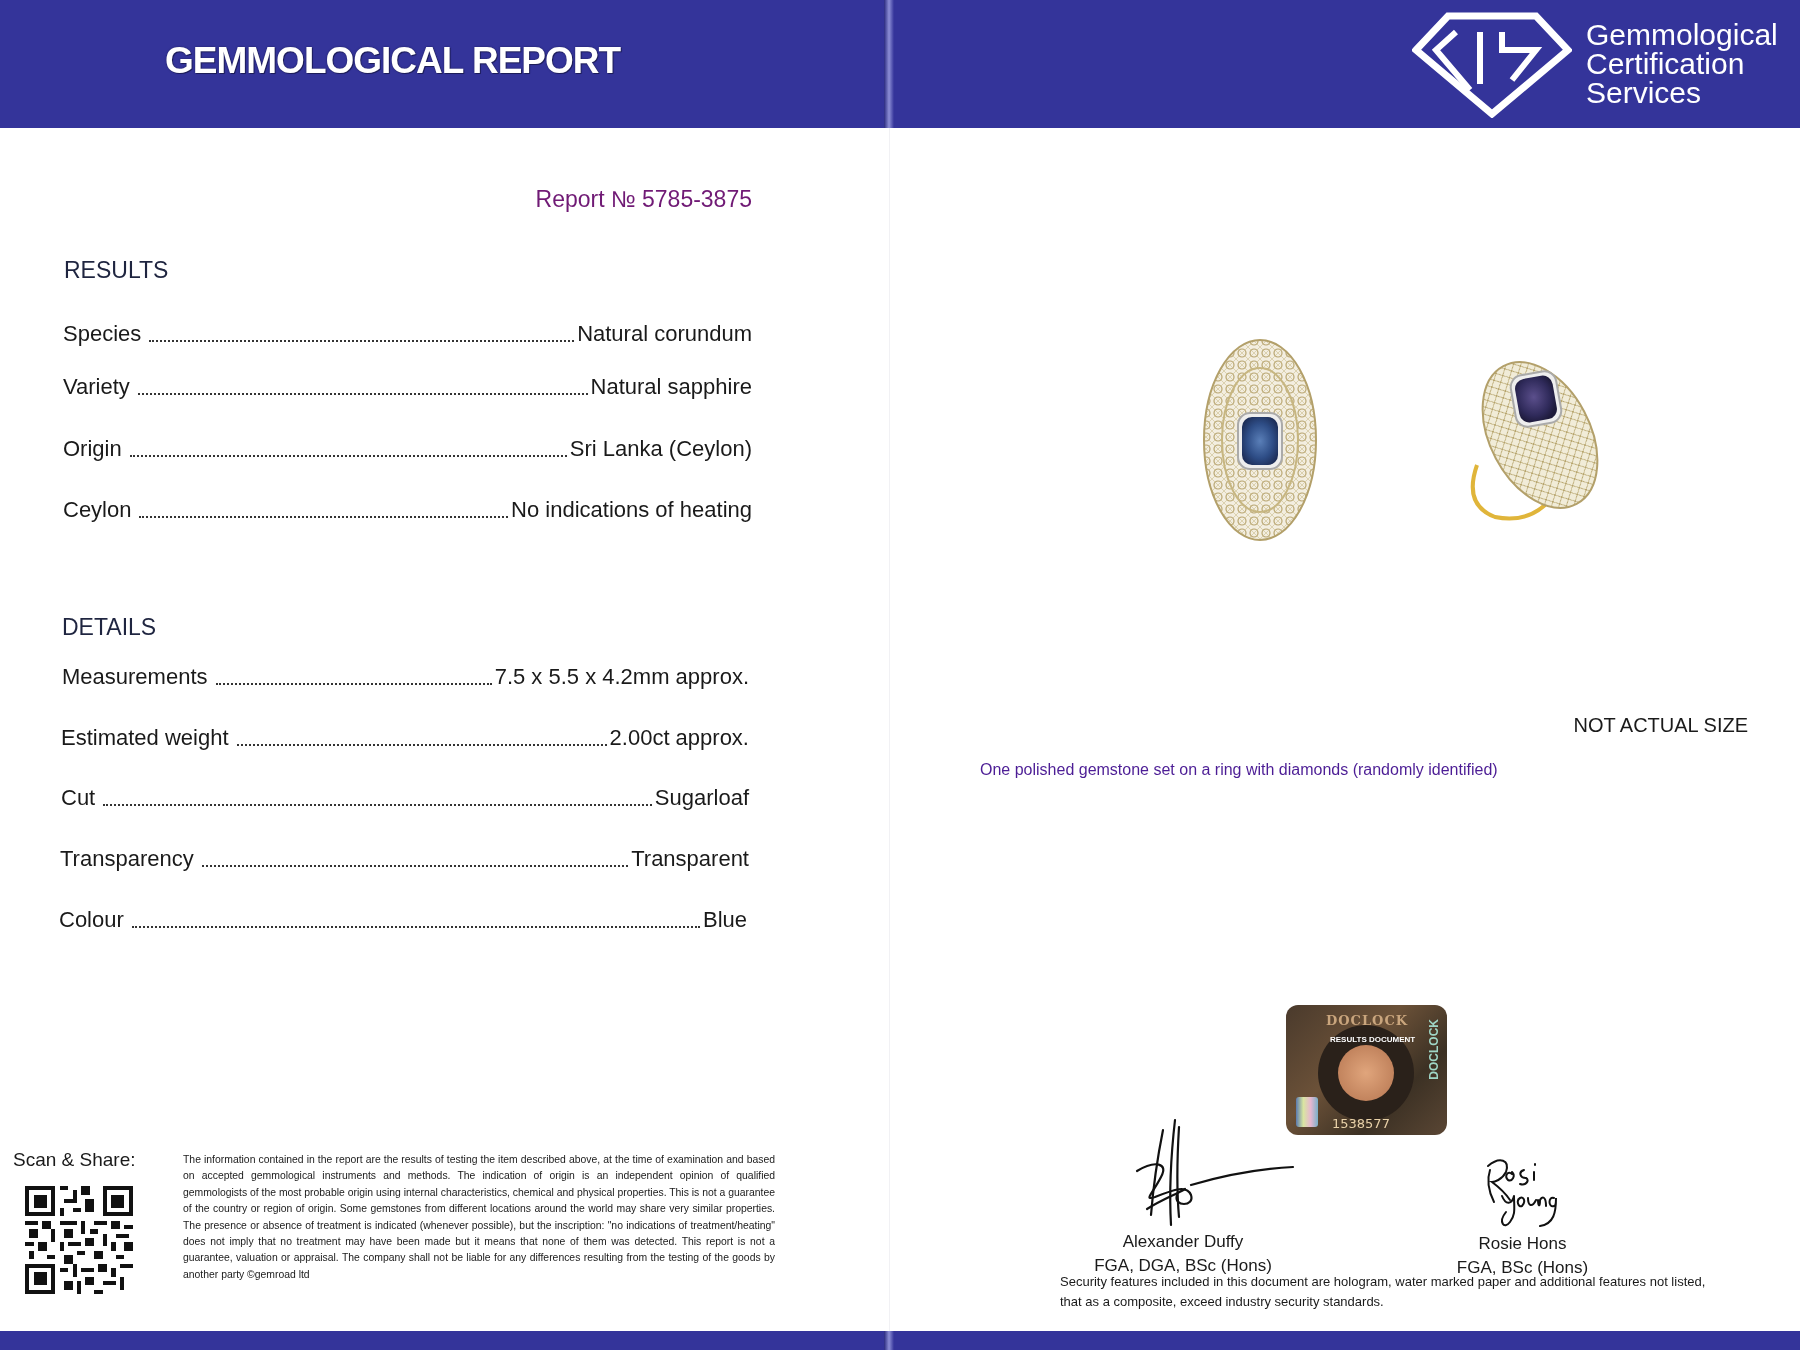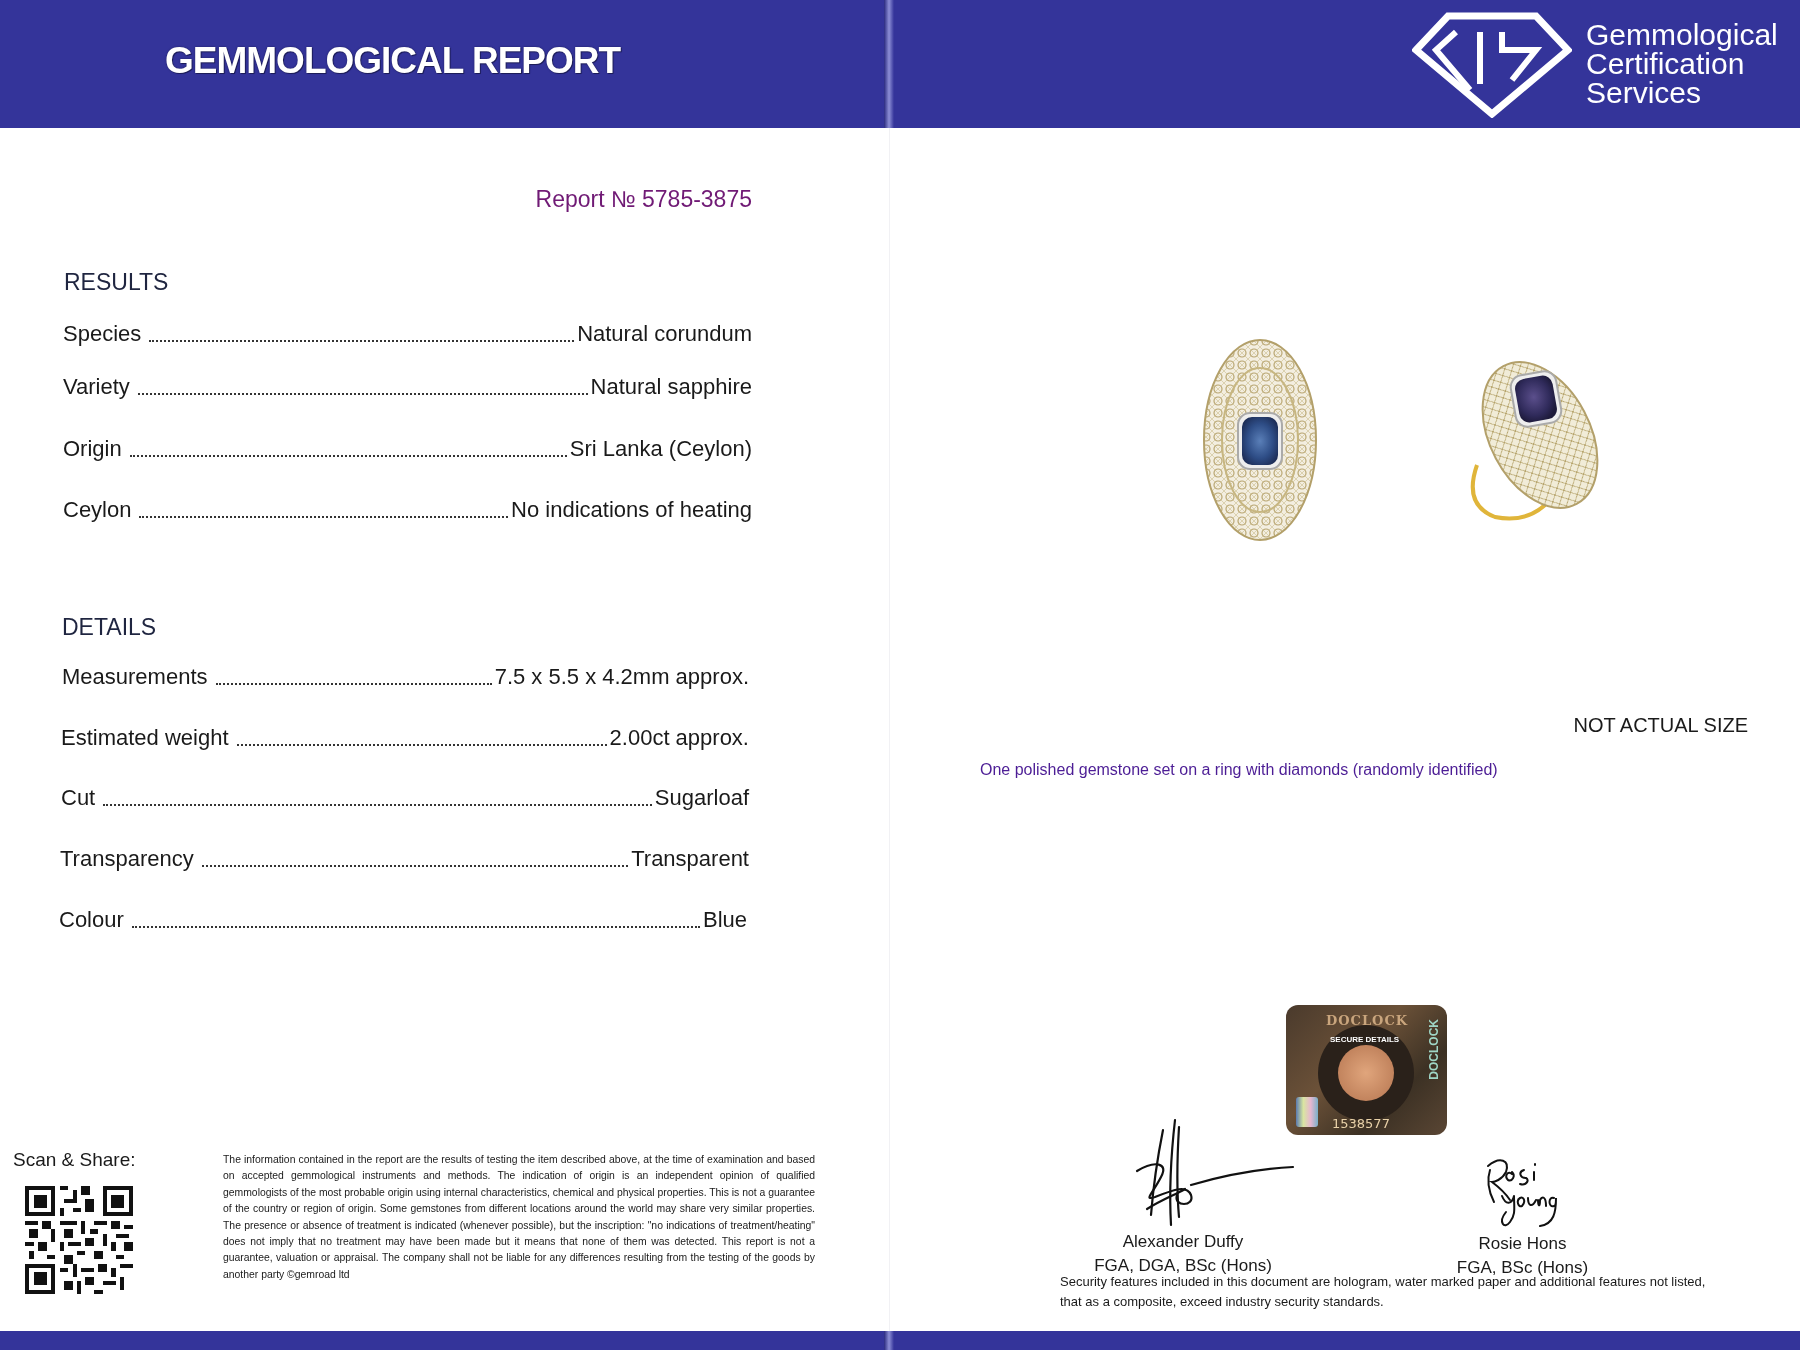--- a/index.html
+++ b/index.html
@@ -27,21 +27,21 @@
   .holo-brand { position:absolute; left:40px; top:8px; font-size:13px; font-weight:bold; color:#c9a57d; letter-spacing:1px; font-family:"DejaVu Serif", serif; }
   .holo-secure { position:absolute; left:44px; top:30px; font-size:8px; font-weight:bold; color:#ffffff; }
   .holo-side { position:absolute; right:6px; top:14px; writing-mode:vertical-rl; transform:rotate(180deg); font-size:12px; font-weight:bold; color:#9fd6c6; }
   .holo-serial { position:absolute; left:46px; bottom:4px; font-size:13px; color:#e8d1a8; font-family:"DejaVu Sans", sans-serif; }
   .holo-rainbow { position:absolute; left:10px; top:92px; width:22px; height:30px; background:linear-gradient(90deg,#5b7bb0,#d9e6a0,#e6b7d0,#7ab0c8); border-radius:3px; }
   .sig-svg { position:absolute; }
   .signer { position:absolute; text-align:center; font-size:17px; color:#1a1a1a; line-height:24px; }
   .security-note { position:absolute; left:1060px; top:1272px; width:660px; text-align:left; font-size:13px; line-height:20px; color:#1a1a1a; }
   .scan-label { position:absolute; left:13px; top:1149px; font-size:19px; color:#1a1a1a; }
   .qr { position:absolute; left:25px; top:1186px; width:108px; height:108px; }
-  .disclaimer { position:absolute; left:183px; top:1152px; width:592px; font-size:10.4px; line-height:16.4px; text-align:justify; color:#1a1a1a;margin-left:40px; }
+  .disclaimer { position:absolute; left:183px; top:1152px; width:592px; font-size:10.4px; line-height:16.4px; text-align:justify; color:#1a1a1a; }
 </style>
 </head>
 <body>
 
 <div class="bar-top"></div>
 <div class="fold-line"></div>
 <div class="fold-crease"></div>
 <div class="report-title">GEMMOLOGICAL REPORT</div>
 
 <svg class="logo" viewBox="0 0 160 108">
@@ -59,21 +59,21 @@
   </g>
 </svg>
 <div class="logo-text">
   <div>Gemmological</div>
   <div>Certification</div>
   <div>Services</div>
 </div>
 
 <div class="report-no">Report № 5785-3875</div>
 
-<div class="section-title" style="left:64px; top:269px;text-align:right;">RESULTS</div>
+<div class="section-title" style="left:64px; top:257px;text-align:right;">RESULTS</div>
 
 <div class="row" style="left:63px; top:309px; width:689px;margin-top:8px;">
   <span class="lbl">Species</span>
   <span class="dots"></span>
   <span class="val">Natural corundum</span>
 </div>
 <div class="row" style="left:63px; top:370px; width:689px;">
   <span class="lbl">Variety</span>
   <span class="dots"></span>
   <span class="val">Natural sapphire</span>
@@ -217,21 +217,21 @@
   <rect x="62" y="22" width="38" height="44" rx="10" transform="rotate(-10 81 44)" fill="url(#stoneB)"></rect>
 </svg>
 
 <div class="not-actual">NOT ACTUAL SIZE</div>
 <div class="desc">One polished gemstone set on a ring with diamonds (randomly identified)</div>
 
 <div class="hologram">
   <div class="holo-circle"></div>
   <div class="holo-inner"></div>
   <div class="holo-brand">DOCLOCK</div>
-  <div class="holo-secure">SECURE DETAILS</div>
+  <div class="holo-secure">RESULTS DOCUMENT</div>
   <div class="holo-side">DOCLOCK</div>
   <div class="holo-rainbow"></div>
   <div class="holo-serial">1538577</div>
 </div>
 
 <svg class="sig-svg" style="left:1135px; top:1115px;" width="160" height="115" viewBox="0 0 160 115">
   <g fill="none" stroke="#111" stroke-width="2.2" stroke-linecap="round">
     <path d="M28 15 C22 45 18 75 16 100"></path>
     <path d="M40 5 C36 40 34 75 36 110"></path>
     <path d="M44 12 C42 45 42 80 44 102"></path>

